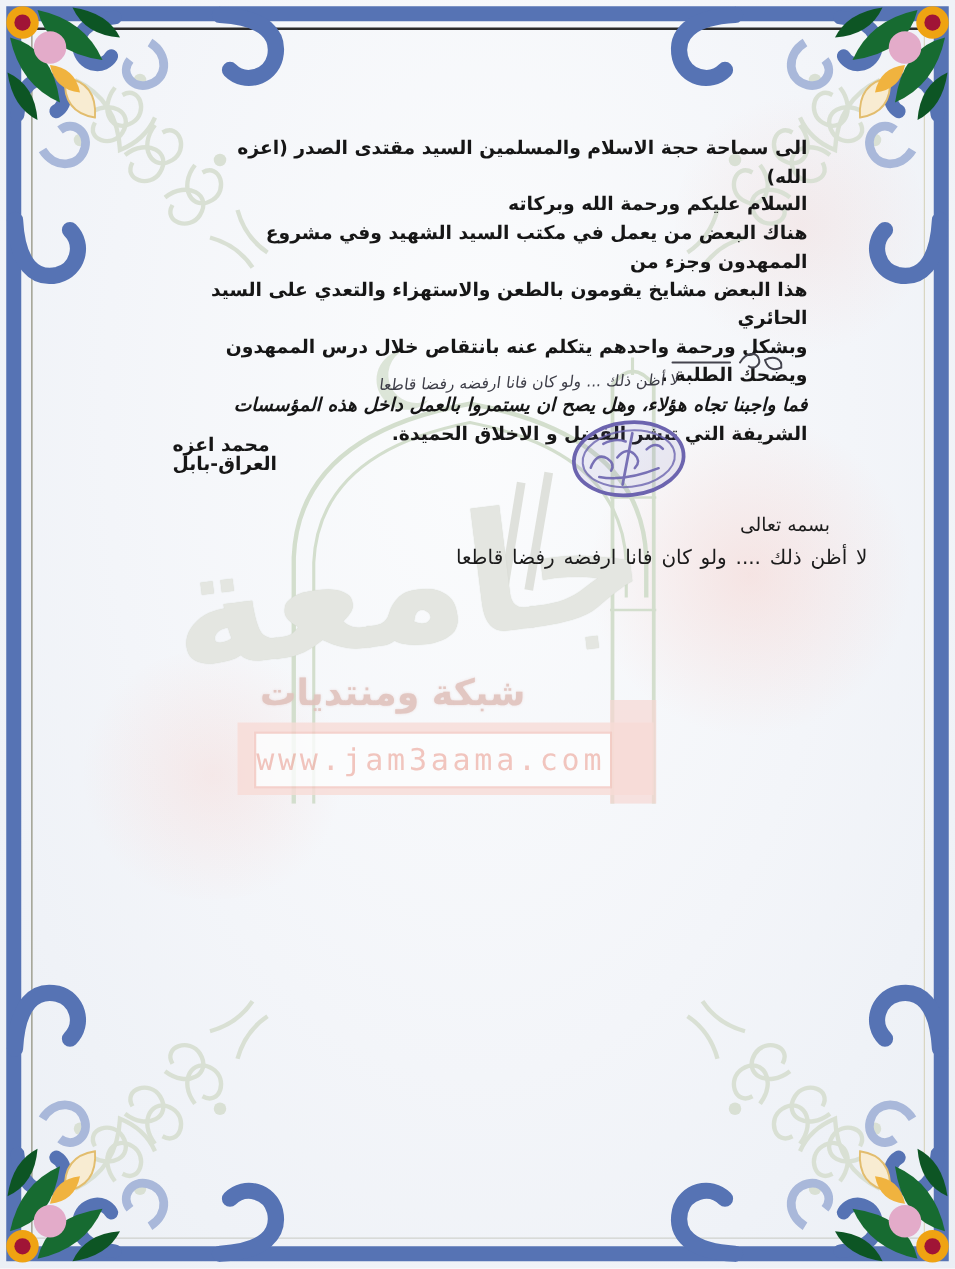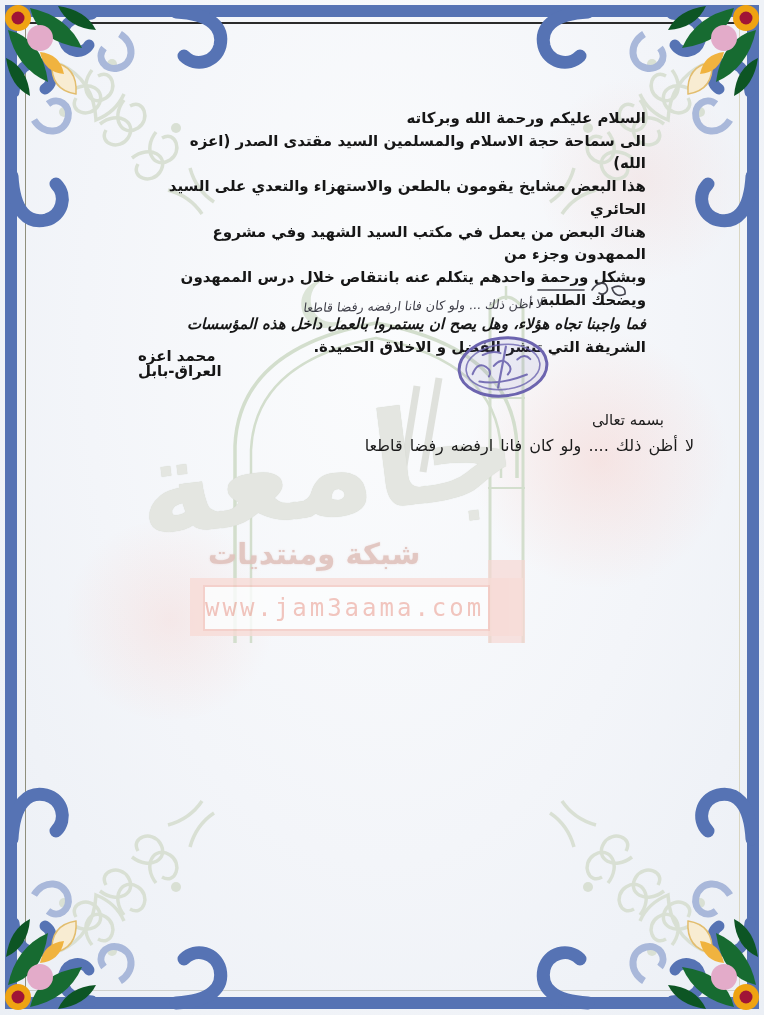--- a/index.html
+++ b/index.html
@@ -175,24 +175,24 @@
     <div class="wm-callig">جامعة</div>
     <div class="wm-tagline">شبكة ومنتديات</div>
     <div class="wm-band">
       <div class="wm-url-box">
         <span class="wm-url">www.jam3aama.com</span>
       </div>
     </div>
   </div>
 
   <div class="letter-body">
+    <div>الى سماحة حجة الاسلام والمسلمين السيد مقتدى الصدر (اعزه الله)</div>
     <div>السلام عليكم ورحمة الله وبركاته</div>
-    <div>الى سماحة حجة الاسلام والمسلمين السيد مقتدى الصدر (اعزه الله)</div>
+    <div>هناك البعض من يعمل في مكتب السيد الشهيد وفي مشروع الممهدون وجزء من</div>
     <div>هذا البعض مشايخ يقومون بالطعن والاستهزاء والتعدي على السيد الحائري</div>
-    <div>هناك البعض من يعمل في مكتب السيد الشهيد وفي مشروع الممهدون وجزء من</div>
     <div>وبشكل ورحمة واحدهم يتكلم عنه بانتقاص خلال درس الممهدون ويضحك الطلبة .</div>
     <div class="q-gap">فما واجبنا تجاه هؤلاء، وهل يصح ان يستمروا بالعمل داخل هذه المؤسسات</div>
     <div>الشريفة التي تنشر الفضل و الاخلاق الحميدة.</div>
   </div>
 
   <svg class="hand-flourish" width="96" height="18" viewBox="0 0 96 18">
     <g stroke="#44444e" stroke-width="1.6" fill="none" stroke-linecap="round">
       <path d="M2 11 h46"></path>
       <path d="M56 11 c5 -8 13 -9 15 -3 c2 5 -4 9 -8 6"></path>
       <path d="M76 9 c7 -4 14 -1 13 6 c-6 3 -11 1 -13 -6"></path>

